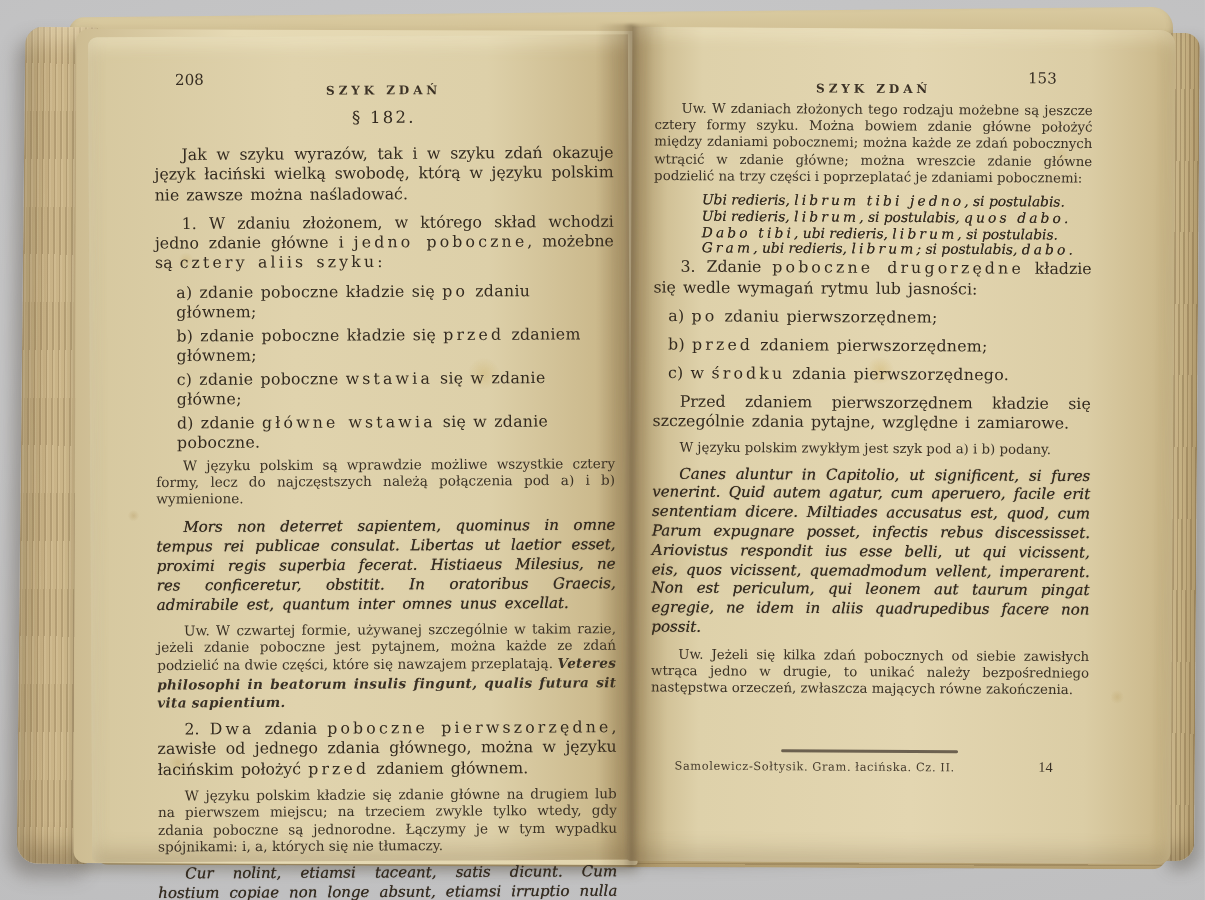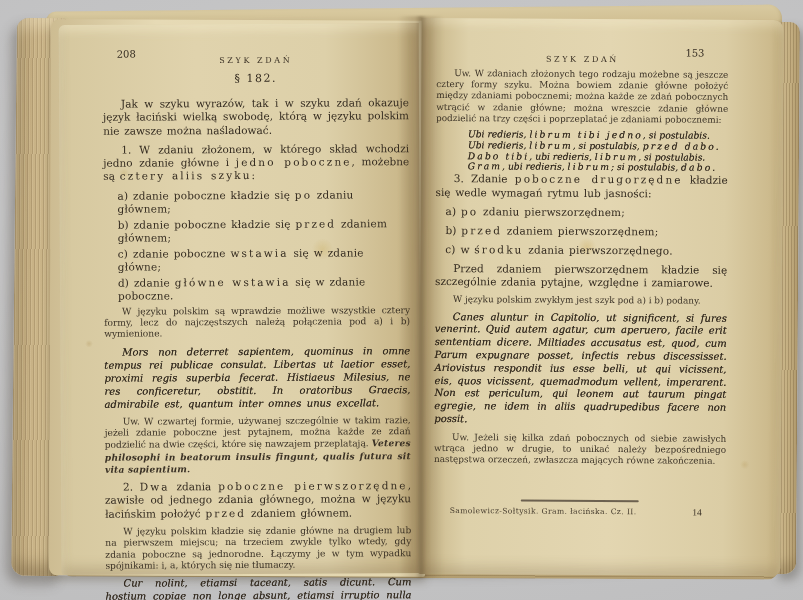--- a/index.html
+++ b/index.html
@@ -100,21 +100,21 @@
     position:absolute;left:398px;top:16px;width:46px;height:562px;pointer-events:none;
     background:linear-gradient(90deg, rgba(85,60,26,0) 0%, rgba(85,60,26,.20) 38%, rgba(58,38,14,.38) 50%, rgba(85,60,26,.20) 62%, rgba(85,60,26,0) 100%);
     filter:blur(1px);
   }
 
   .content{position:absolute;left:44px;right:10px;top:24px;bottom:16px;}
   .page-right .content{left:15px;right:55px;top:28px;}
 
   .running-row{position:relative;height:14px;margin-bottom:8px;text-align:center;}
   .running-head{
-    font-size:8px;letter-spacing:2.6px;font-weight:normal;color:#3c3226;
+    font-size:8px;letter-spacing:2.6px;font-weight:bold;color:#3c3226;
   }
   .pagenum{position:absolute;top:0;font-size:10px;color:#362d22;}
   .pagenum.left{left:14px;}
   .pagenum.right{right:24px;}
 
   .blk{color:#332a1f;}
   .sp{letter-spacing:2.1px;}
   .lat{font-style:italic;font-weight:bold;letter-spacing:.2px;}
 
   .blk-section-heading{text-align:center;font-size:11px;letter-spacing:1.5px;margin:10px 0 12px;}
@@ -181,21 +181,21 @@
 
   <div class="page page-right">
     <div class="content">
       <div class="running-row">
         <span class="running-head">SZYK ZDAŃ</span>
         <span class="pagenum right">153</span>
       </div>
       <div class="blocks">
           <div class="blk blk-note">Uw. W zdaniach złożonych tego rodzaju możebne są jeszcze cztery formy szyku. Można bowiem zdanie główne położyć między zdaniami pobocznemi; można każde ze zdań pobocznych wtrącić w zdanie główne; można wreszcie zdanie główne podzielić na trzy części i poprzeplatać je zdaniami pobocznemi:</div>
           <div class="blk blk-example">Ubi redieris, <span class="sp">librum tibi jedno</span>, si postulabis.</div>
-          <div class="blk blk-example">Ubi redieris, <span class="sp">librum</span>, si postulabis, <span class="sp">przed dabo</span>.</div>
+          <div class="blk blk-example">Ubi redieris, <span class="sp">librum</span>, si postulabis, <span class="sp">quos dabo</span>.</div>
           <div class="blk blk-example"><span class="sp">Dabo tibi</span>, ubi redieris, <span class="sp">librum</span>, si postulabis.</div>
           <div class="blk blk-example"><span class="sp">Gram</span>, ubi redieris, <span class="sp">librum</span>; si postulabis, <span class="sp">dabo</span>.</div>
           <div class="blk blk-body">3. Zdanie <span class="sp">poboczne drugorzędne</span> kładzie się wedle wymagań rytmu lub jasności:</div>
           <div class="blk blk-list-item">a) <span class="sp">po</span> zdaniu pierwszorzędnem;</div>
           <div class="blk blk-list-item">b) <span class="sp">przed</span> zdaniem pierwszorzędnem;</div>
           <div class="blk blk-list-item">c) w <span class="sp">środku</span> zdania pierwszorzędnego.</div>
           <div class="blk blk-body">Przed zdaniem pierwszorzędnem kładzie się szczególnie zdania pytajne, względne i zamiarowe.</div>
           <div class="blk blk-note">W języku polskim zwykłym jest szyk pod a) i b) podany.</div>
           <div class="blk blk-latin">Canes aluntur in Capitolio, ut significent, si fures venerint. Quid autem agatur, cum aperuero, facile erit sententiam dicere. Miltiades accusatus est, quod, cum Parum expugnare posset, infectis rebus discessisset. Ariovistus respondit ius esse belli, ut qui vicissent, eis, quos vicissent, quemadmodum vellent, imperarent. Non est periculum, qui leonem aut taurum pingat egregie, ne idem in aliis quadrupedibus facere non possit.</div>
           <div class="blk blk-note">Uw. Jeżeli się kilka zdań pobocznych od siebie zawisłych wtrąca jedno w drugie, to unikać należy bezpośredniego następstwa orzeczeń, zwłaszcza mających równe zakończenia.</div>

